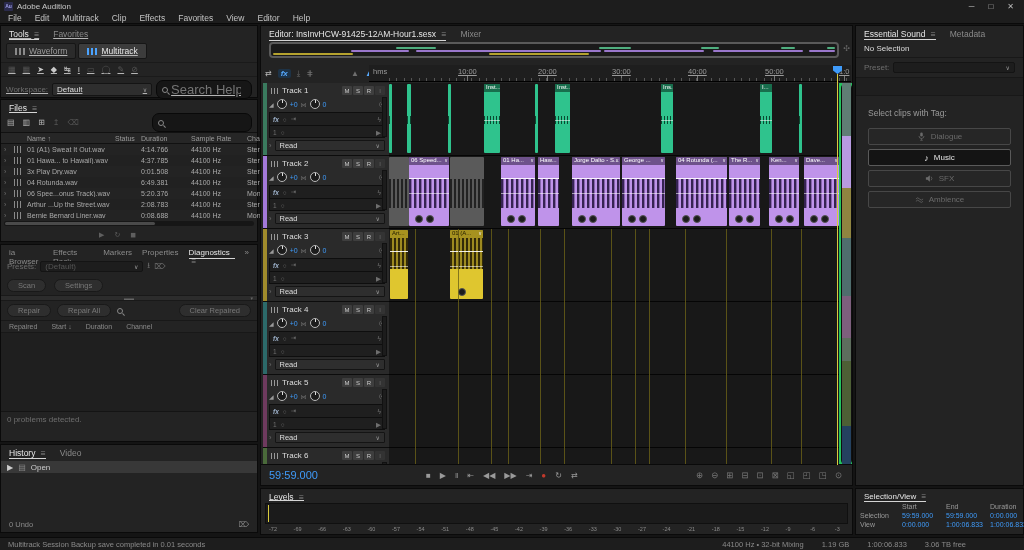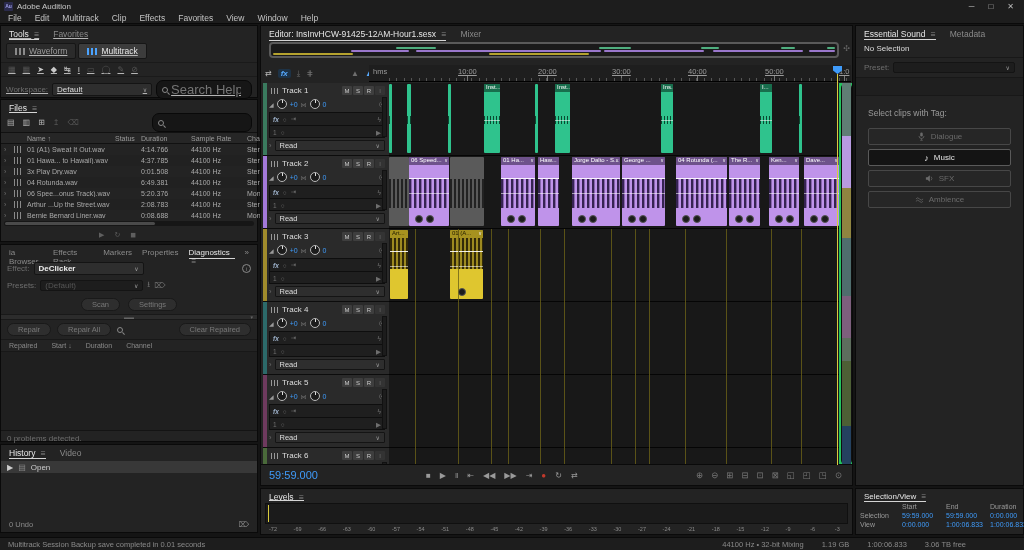--- a/index.html
+++ b/index.html
@@ -164,21 +164,21 @@
   </div>
 
   <div id="menubar">
       <span>File</span>
       <span>Edit</span>
       <span>Multitrack</span>
       <span>Clip</span>
       <span>Effects</span>
       <span>Favorites</span>
       <span>View</span>
-      <span>Window</span>
+      <span>Editor</span>
       <span>Help</span>
     </div>
 
   <div class="panel" id="toolsPanel" style="left:0;top:25px;width:258px;height:73px;text-decoration:underline;">
     <div class="ptabs" id="toolsTabs">
         <span class="ptab act">Tools <i class="pm">≡</i></span>
         <span class="ptab">Favorites</span>
       </div>
     <div style="display:flex;align-items:center;">
       <div id="viewBtns">
@@ -322,38 +322,30 @@
 
   <div class="panel" id="diagPanel" style="left:0;top:244px;width:258px;height:198px;">
     <div class="ptabs" id="diagTabs" style="gap:10px;font-size:8px;">
         <span class="ptab">ia Browser</span>
         <span class="ptab">Effects Rack</span>
         <span class="ptab">Markers</span>
         <span class="ptab">Properties</span>
         <span class="ptab act">Diagnostics <i class="pm">≡</i></span>
         <span class="ptab">»</span>
       </div>
-    <div class="lblrow">
-      <span class="dim">Effect:</span>
-      <span class="ddwell" style="width:110px;">
-          <b style="font-weight:bold;color:#eee;">DeClicker</b>
-          <i class="chev">∨</i>
-        </span>
-      <span class="info-circ">i</span>
-    </div>
     <div class="lblrow" style="padding-top:0;">
       <span class="dim">Presets:</span>
       <span class="ddwell dis" style="width:103px;flex:none;">
           <span>(Default)</span>
           <i class="chev">∨</i>
         </span>
       <span class="dim">⭳</span>
       <span class="dim">⌦</span>
     </div>
-    <div class="lblrow" style="gap:8px;justify-content:center;">
+    <div class="lblrow" style="gap:8px;">
       <span class="pill">Scan</span>
       <span class="pill">Settings</span>
     </div>
     <div class="divbar">▬▬<i>▾</i></div>
     <div class="lblrow" style="gap:6px;">
       <span class="pill">Repair</span>
       <span class="pill">Repair All</span>
       <span class="mag"></span>
       <span class="pill" style="margin-left:auto;">Clear Repaired</span>
     </div>

